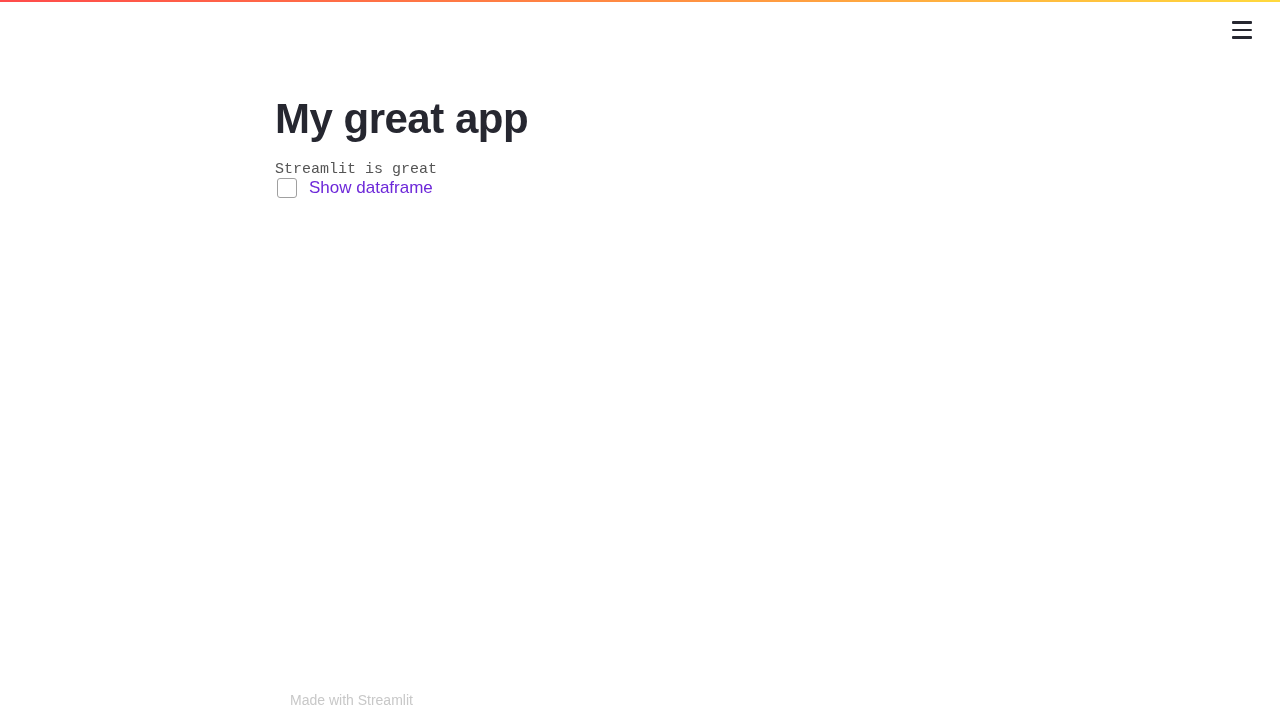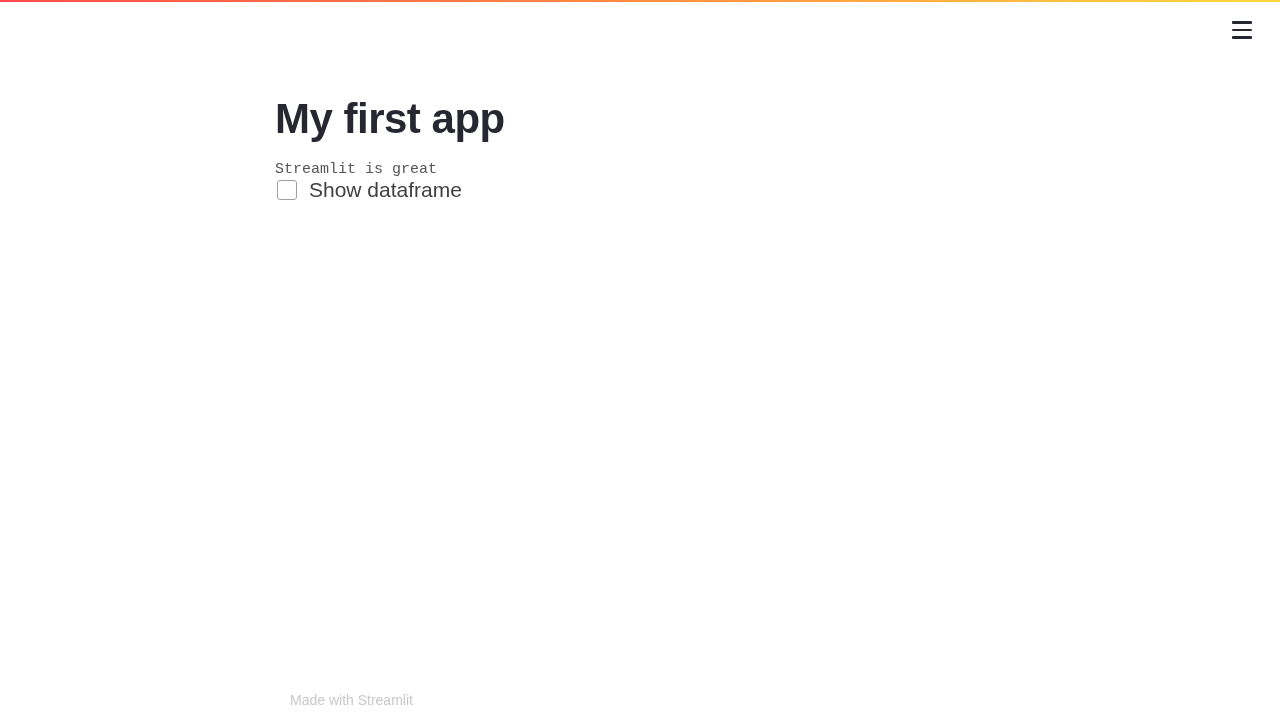--- a/index.html
+++ b/index.html
@@ -84,22 +84,22 @@
     .checkbox-box {
       width: 20px;
       height: 20px;
       border: 1.5px solid #a0a0a0;
       border-radius: 3px;
       background-color: #ffffff;
       flex-shrink: 0;
     }
     
     .checkbox-label {
-      font-size: 21px;
-      color: #404040;
+      font-size: 17px;
+      color: #6d28d9;
     }
     
     .footer {
       position: absolute;
       bottom: 12px;
       left: 290px;
       font-size: 14px;
       color: #c8c8c8;
       margin-top: 20px;
     }
@@ -110,21 +110,21 @@
 <div class="top-bar"></div>
 
 <div class="hamburger-menu">
   <span></span>
   <span></span>
   <span></span>
 </div>
 
 <div class="main-content">
   <div class="content-inner">
-    <h1 class="app-title">My first app</h1>
+    <h1 class="app-title">My great app</h1>
     <div class="subtitle">Streamlit is great</div>
     <label class="checkbox-row">
       <span class="checkbox-box"></span>
       <span class="checkbox-label">Show dataframe</span>
     </label>
   </div>
 </div>
 
 <div class="footer">Made with Streamlit</div>
 

